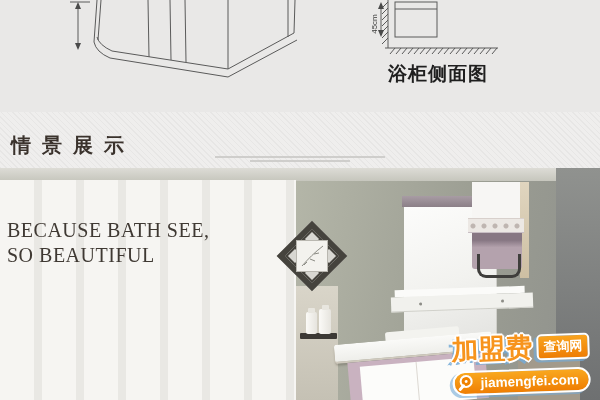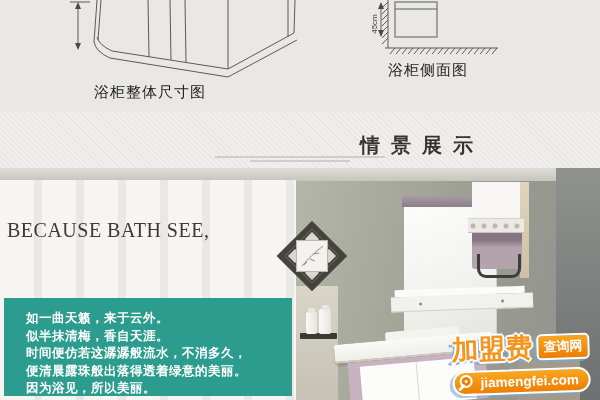--- a/index.html
+++ b/index.html
@@ -2,33 +2,33 @@
 <html><head>
 <meta charset="utf-8">
 <style>
   html,body{margin:0;padding:0;background:#fff;}
   #stage{position:relative;width:600px;height:400px;overflow:hidden;
          font-family:"Liberation Sans",sans-serif;background:#e9e8e7;}
 
   
   #diagram-section{position:absolute;left:0;top:0;width:600px;height:112px;background:#e9e8e7;}
   .diag-svg{position:absolute;}
-  .diag-label{position:absolute;font-family:"Liberation Serif",serif;font-weight:400;
-              color:#1f1f1f;font-size:15px;letter-spacing:1px;white-space:nowrap;}
+  .diag-label{position:absolute;font-family:"Liberation Serif",serif;font-weight:700;
+              color:#1f1f1f;font-size:19px;letter-spacing:1px;white-space:nowrap;}
   #overall-label{left:60px;top:83px;width:180px;text-align:center;}
   #side-label{left:388px;top:61px;}
 
   
   #scene-banner{position:absolute;left:0;top:112px;width:600px;height:56px;
       background:#efeeed;
       background-image:repeating-linear-gradient(45deg,rgba(0,0,0,0.035) 0 1px,rgba(0,0,0,0) 1px 4px);}
   #banner-en{position:absolute;left:0;top:9px;width:600px;text-align:center;
       font-family:"Liberation Serif",serif;font-weight:700;font-size:30px;
       color:#d9d8d6;letter-spacing:6px;}
-  #banner-zh{position:absolute;left:0;top:20px;width:484px;text-align:right;
+  #banner-zh{position:absolute;left:0;top:20px;width:484px;text-align:left;
       font-weight:700;font-size:20px;color:#3a322c;letter-spacing:11px;text-indent:11px;}
   .tagline-bar{position:absolute;left:50%;height:2px;background:#c9c8c6;opacity:.85;}
   #tagline-bar-1{top:44px;width:170px;margin-left:-85px;}
   #tagline-bar-2{top:48px;width:100px;margin-left:-50px;}
 
   
   #photo{position:absolute;left:0;top:168px;width:600px;height:232px;overflow:hidden;
       background:linear-gradient(100deg,#c8c8bf 0%,#b5b7a9 45%,#9c9e93 75%,#8e908c 100%);}
   .abs{position:absolute;}
   #ceiling-band{left:0;top:0;width:600px;height:13px;
@@ -153,21 +153,20 @@
         <line x1="185" y1="0" x2="186" y2="62"></line>
         <line x1="228" y1="0" x2="228" y2="69"></line>
         <line x1="288" y1="0" x2="288" y2="37"></line>
         <line x1="295" y1="0" x2="294" y2="33"></line>
       </g>
       <g fill="#4a4a4a">
         <polygon points="75,9 81,9 78,2"></polygon>
         <polygon points="75,43 81,43 78,50"></polygon>
       </g>
     </svg>
-    <div class="diag-label" id="overall-label">浴柜整体尺寸图</div>
 
     <svg class="diag-svg" style="left:370px;top:0" width="230" height="58" viewBox="0 0 230 58">
       <g stroke="#5a5a5a" stroke-width="1" fill="none">
         <line x1="18" y1="0" x2="18" y2="48"></line>
         <path d="M18,2 l-6,6 m6,0 l-6,6 m6,0 l-6,6 m6,0 l-6,6 m6,0 l-6,6 m6,0 l-6,6 m6,0 l-6,6"></path>
         <rect x="25" y="2" width="42" height="35"></rect>
         <line x1="25" y1="9" x2="67" y2="9"></line>
         <line x1="15" y1="48" x2="128" y2="48"></line>
         <path d="M20,54 l5,-6 m1,6 l5,-6 m1,6 l5,-6 m1,6 l5,-6 m1,6 l5,-6 m1,6 l5,-6 m1,6 l5,-6 m1,6 l5,-6 m1,6 l5,-6 m1,6 l5,-6 m1,6 l5,-6 m1,6 l5,-6 m1,6 l5,-6 m1,6 l5,-6 m1,6 l5,-6 m1,6 l5,-6 m1,6 l5,-6 m1,6 l5,-6"></path>
         <line x1="11" y1="4" x2="11" y2="35"></line>
@@ -232,29 +231,23 @@
       <div id="vanity-splash"></div>
       <div id="vanity-counter"></div>
       <div id="vanity-body">
         <div id="vanity-door"></div>
         <div id="vanity-door-gap"></div>
       </div>
     </div>
 
     <div class="abs" id="headline">
       <div class="headline-en">BECAUSE BATH SEE,</div>
-    </div>
-
-    <div class="abs" id="teal-box">
-      <div class="poem-line">如一曲天籁，来于云外。</div>
-      <div class="poem-line">似半抹清梅，香自天涯。</div>
-      <div class="poem-line">时间便仿若这潺潺般流水，不消多久，</div>
-      <div class="poem-line">便清晨露珠般出落得透着绿意的美丽。</div>
-      <div class="poem-line">因为浴见，所以美丽。</div>
-    </div>
+      <div class="headline-en">SO BEAUTIFUL</div>
+    </div>
+
 
     <div class="abs" id="watermark">
       <div id="wm-row1">
         <span id="wm-main">加盟费</span>
         <span id="wm-tag">查询网</span>
       </div>
       <div id="wm-pill">
         <span id="wm-zoom">
           <span id="wm-zoom-glass"></span>
           <span id="wm-zoom-handle"></span>

